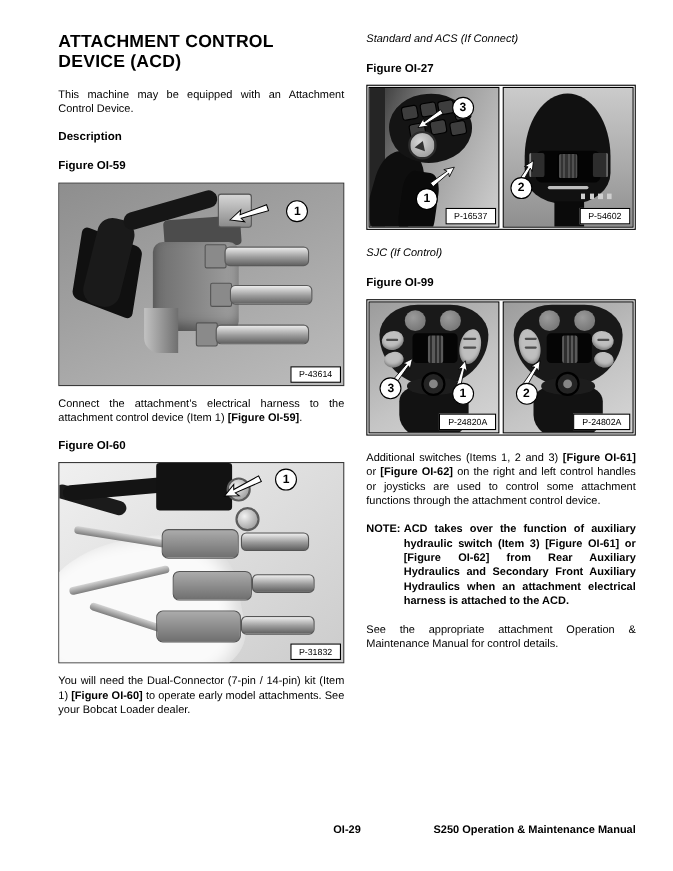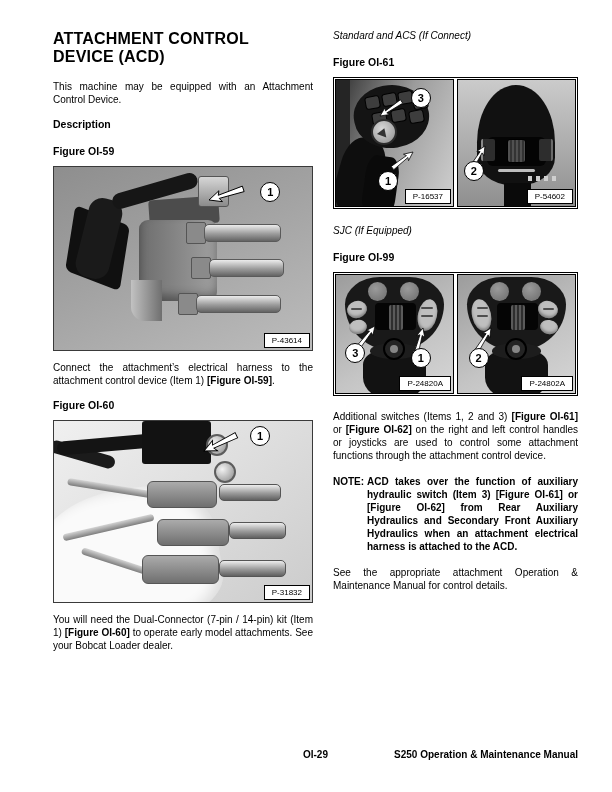--- a/index.html
+++ b/index.html
@@ -180,21 +180,21 @@
           </svg>
         <div class="callout" style="left:76%; top:3%;">1</div>
         <div class="photo-label">P-31832</div>
       </div>
 
       <p class="body" style="margin-top:3px;"><span>You will need the Dual-Connector (7-pin / 14-pin) kit (Item 1) </span><b>[Figure OI-60]</b><span> to operate early model attachments. See your Bobcat Loader dealer.</span></p>
     </div>
 
     <div class="col-right">
       <div class="italic-head">Standard and ACS (If Connect)</div>
-      <div class="figlabel">Figure OI-61</div>
+      <div class="figlabel">Figure OI-27</div>
 
       <div class="figpair" style="height:132px;">
         <div class="photo s61l">
           <div class="a post"></div>
           <div class="a grip"></div>
           <div class="a grip2"></div>
           <div class="a head"></div>
           <div class="a btn b1"></div>
           <div class="a btn b2"></div>
           <div class="a btn b3"></div>
@@ -224,21 +224,21 @@
           <div class="a icons"></div>
           <div class="a stem"></div>
           <svg class="arr" style="left:23%; top:48%; width:26px; transform:rotate(122deg);" viewBox="0 0 44 14">
               <polygon points="0,7 15,0 12.5,5 44,3.5 44,10.5 12.5,9 15,14" fill="#fff" stroke="#000" stroke-width="1.2"></polygon>
             </svg>
           <div class="callout" style="left:5%; top:64%;">2</div>
           <div class="photo-label">P-54602</div>
         </div>
       </div>
 
-      <div class="italic-head" style="margin-top:16px;">SJC (If Equipped)</div>
+      <div class="italic-head" style="margin-top:16px;">SJC (If Control)</div>
       <div class="figlabel">Figure OI-99</div>
 
       <div class="figpair" style="height:124px;">
         <div class="photo s62 s62a">
           <div class="a head"></div>
           <div class="a thumb th1"></div>
           <div class="a thumb th2"></div>
           <div class="a slot"></div>
           <div class="a rock"></div>
           <div class="a oval lo1"></div>

